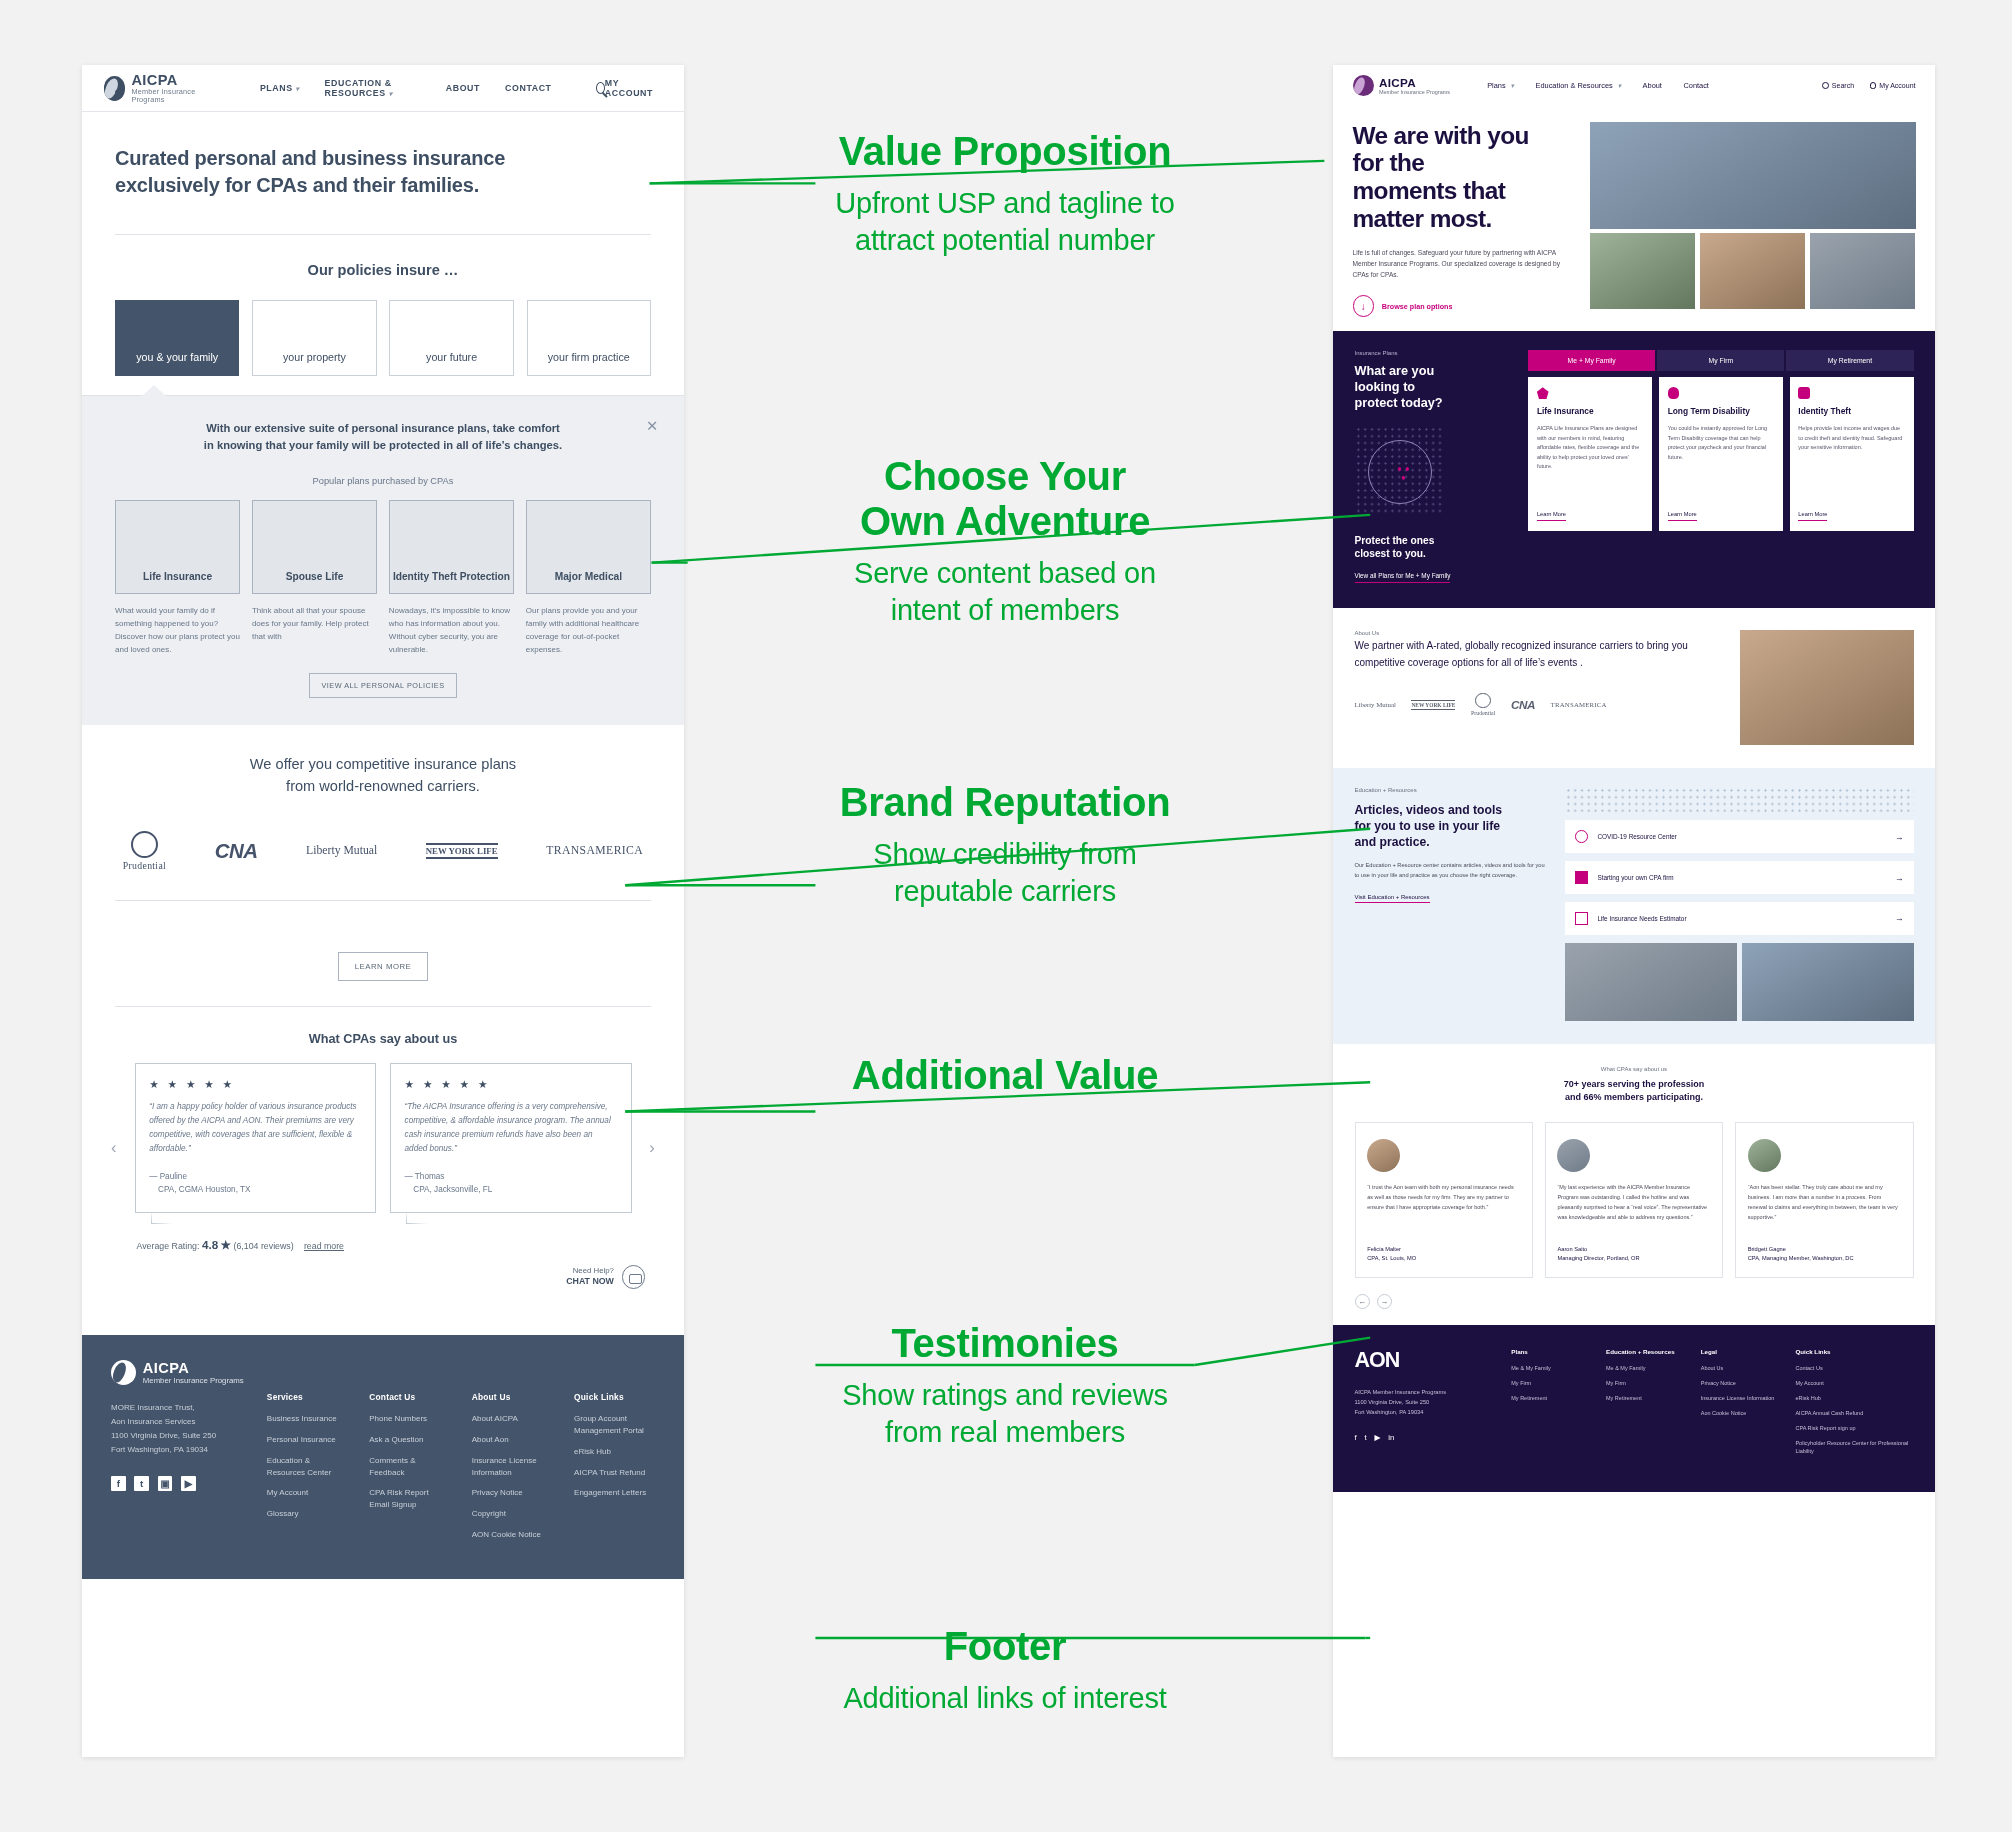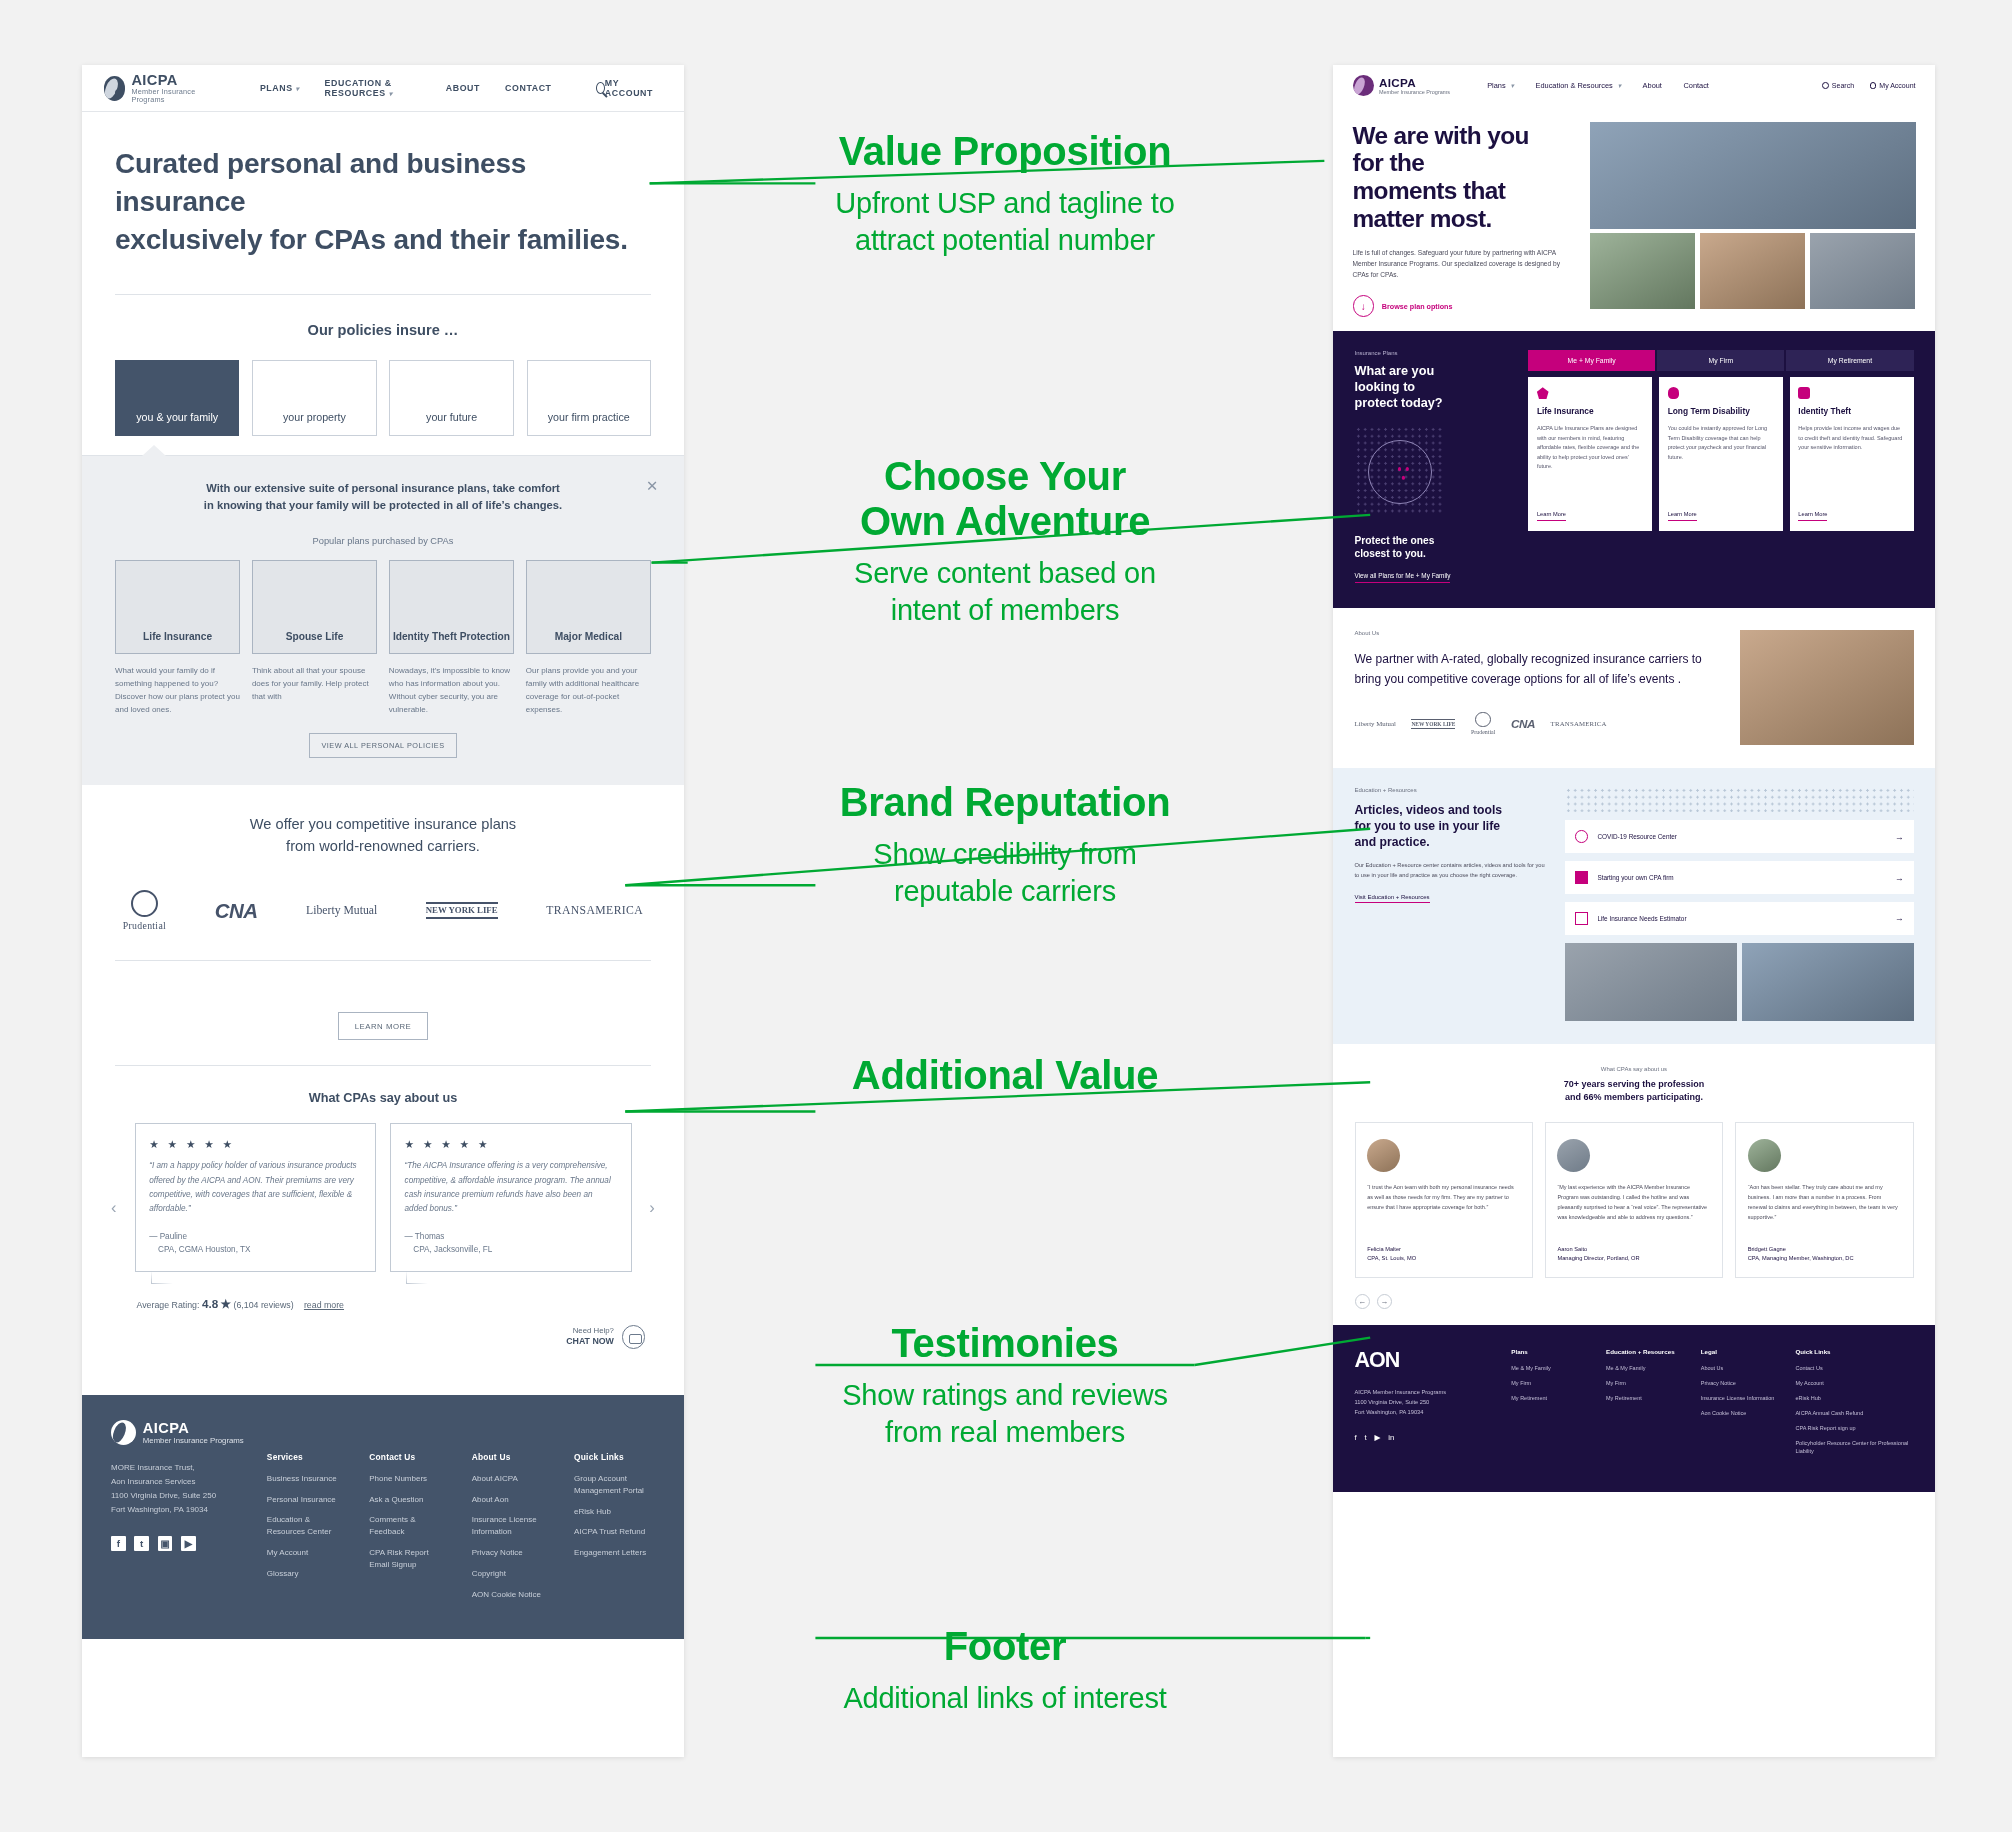--- a/index.html
+++ b/index.html
@@ -64,21 +64,21 @@
   .logo-name { font-size: 14.6px; font-weight: bold; color: #3e4e63; letter-spacing:0.4px; }
   .logo-tag { font-size: 7.3px; color: #6c7a8c; letter-spacing:0.2px; }
   .l-menu { display:flex; align-items:center; gap: 25px; margin-left: 41px; }
   .l-menu span { font-size: 8.8px; font-weight: bold; color: #3e4e63; letter-spacing:0.6px; }
   .caret { font-size:6.8px; color:#8a96a6; margin-left:2.9px; }
   .l-search { margin-left: 19.5px; width:11.7px; height:11.7px; border:1.6px solid #3e4e63; border-radius:50%; position:relative; }
   .l-search:after{ content:""; position:absolute; right:-3.9px; bottom:-2.9px; width:5.9px; height:1.6px; background:#3e4e63; transform:rotate(45deg);}
   .l-account { margin-left:auto; font-size:8.8px; font-weight:bold; color:#3e4e63; letter-spacing:0.6px; }
 
   .l-hero { padding: 33px 33px 0 33px; }
-  .l-hero h1 { font-size: 28px; line-height: 1.36; color: #3e4e63; font-weight: bold; letter-spacing:-0.2px;}
+  .l-hero h1 { font-size: 20px; line-height: 1.36; color: #3e4e63; font-weight: bold; letter-spacing:-0.2px;}
   .l-rule { height:1px; background:#dfe3e8; margin: 35px 33px 0 33px; }
 
   .l-subhead { text-align:center; font-size:14.6px; font-weight:bold; color:#3e4e63; margin-top: 27px; }
 
   .l-tabs { display:flex; gap: 12.7px; padding: 21.5px 33px 0 33px; }
   .l-tab {
     flex:1; height: 76px; border:1px solid #c9d0d9; background:#fff;
     display:flex; align-items:flex-end; justify-content:center;
     padding-bottom: 11.7px; font-size: 10.7px; color:#3e4e63;
   }
@@ -224,21 +224,21 @@
   .rd-ic.a { background:#c5007c; clip-path: polygon(50% 0,100% 38%,82% 100%,18% 100%,0 38%); }
   .rd-ic.b { background:#c5007c; border-radius:50% 50% 40% 40%; }
   .rd-ic.c { background:#c5007c; border-radius: 2.9px; }
   .rd-card h5 { font-size: 8.4px; color:#1c1040; font-weight:bold; line-height:1.3;}
   .rd-card p { font-size: 5.5px; color:#55556a; line-height:1.72; margin-top: 7.8px;}
   .rd-more { position:absolute; left: 8.8px; bottom: 10.7px; font-size: 5.7px; color:#1c1040; border-bottom: 1.6px solid #c5007c; padding-bottom:2.9px;}
 
   .r-about { padding: 21.5px 21.5px 23.4px 21.5px; display:flex; gap: 15.6px; }
   .ra-left { flex:1; }
   .ra-eyebrow { font-size: 6px; color:#6b7180; }
-  .ra-text { font-size: 12px; color:#1c1040; line-height:1.74; margin-top: 13px;}
+  .ra-text { font-size: 10px; color:#1c1040; line-height:1.74; margin-top: 1px;}
   .ra-carriers { display:flex; align-items:center; gap: 15.6px; margin-top: 21.5px;}
   .rc { color:#5a6070; text-align:center; }
   .rc-lib { font-family:"Liberation Serif",serif; font-size:6.8px; line-height:1.05;}
   .rc-nyl { font-family:"Liberation Serif",serif; font-size:5.4px; font-weight:bold; border-top:1.4px solid #5a6070; border-bottom:1.4px solid #5a6070; padding:1px 0;}
   .rc-pru { font-family:"Liberation Serif",serif; font-size:5.9px;}
   .rc-pru .g { display:block; width:15.6px;height:15.6px;border-radius:50%;border:1.4px solid #5a6070; margin:0 auto 2px auto;}
   .rc-cna { font-size: 11.7px; font-weight:bold; font-style:italic; letter-spacing:-0.4px;}
   .rc-tra { font-family:"Liberation Serif",serif; font-size:6.8px; letter-spacing:0.2px;}
   .ra-img { width: 174px; height: 115px; }
 

